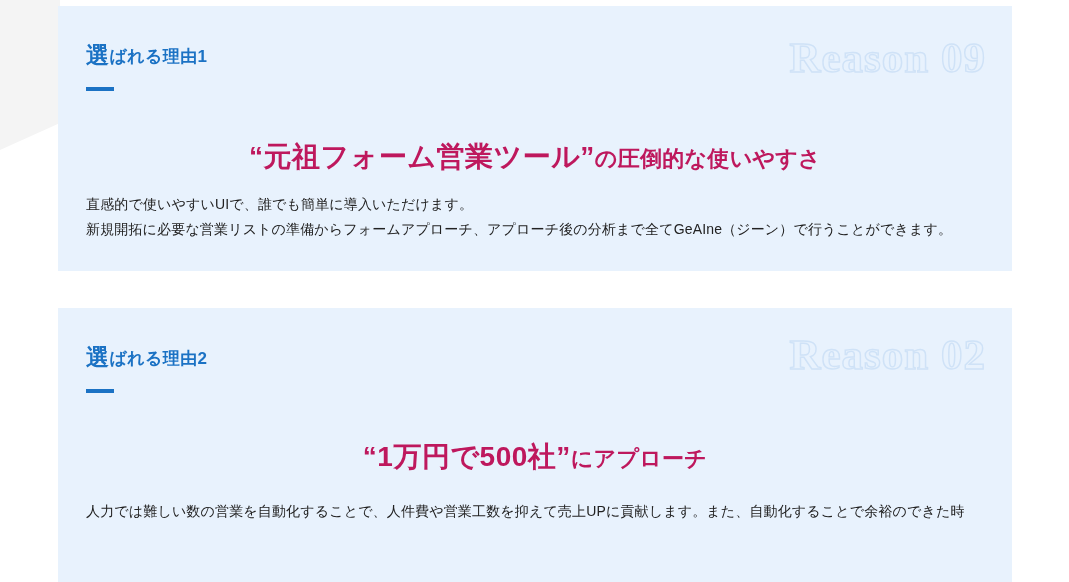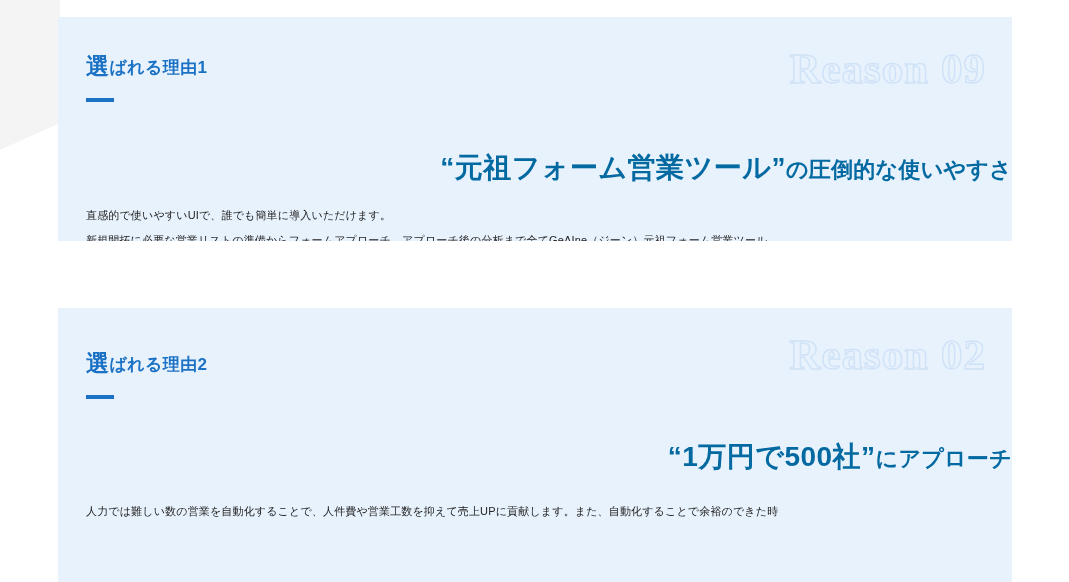--- a/index.html
+++ b/index.html
@@ -34,37 +34,37 @@
   }
 
   .reason-card {
     position: absolute;
     left: 58px;
     width: 954px;
     background: #e8f2fd;
     overflow: hidden;
   }
 
-  #reason-card-1 { top: 17px; height: 224px; }
+  #reason-card-1 { top: 6px; height: 265px; }
   #reason-card-2 { top: 308px; height: 274px; }
 
   .card-inner {
     position: relative;
     height: 100%;
     padding: 0 28px;
     box-sizing: border-box;
   }
 
   
   .eyebrow-wrap {
     position: absolute;
     left: 28px;
   }
   #reason-card-1 .eyebrow-wrap { top: 38px; }
-  #reason-card-2 .eyebrow-wrap { top: 38px; margin-top: 6px; }
+  #reason-card-2 .eyebrow-wrap { top: 38px; }
 
   .eyebrow {
     color: #1b72c4;
     font-weight: bold;
     font-size: 17px;
     line-height: 1;
     letter-spacing: 0.4px;
     white-space: nowrap;
   }
   .eyebrow .lead {
@@ -95,22 +95,22 @@
   }
   #reason-card-1 .reason-number { top: 30px; }
   #reason-card-2 .reason-number { top: 333px; }
   #reason-card-2 .reason-number { top: 25px; }
 
   
   .headline {
     position: absolute;
     left: 0;
     right: 0;
-    text-align: right;
-    color: #0369a1;
+    text-align: center;
+    color: #be185d;
     font-weight: bold;
     white-space: nowrap;
   }
   #reason-card-1 .headline { top: 112px; }
   #reason-card-2 .headline { top: 110px; }
 
   .headline .quoted {
     font-size: 28px;
     letter-spacing: 0.5px;
   }
@@ -118,21 +118,21 @@
     font-size: 22px;
     letter-spacing: 0.3px;
   }
 
   
   .body-copy {
     position: absolute;
     left: 28px;
     right: 28px;
     color: #222222;
-    font-size: 11px;
+    font-size: 14px;
     line-height: 25px;
     letter-spacing: 0.15px;
   }
   #reason-card-1 .body-copy { top: 186px; }
   #reason-card-2 .body-copy { top: 491px; }
   #reason-card-2 .body-copy { top: 191px; }
 </style>
 </head>
 <body>
 
@@ -151,21 +151,21 @@
       </div>
 
       <div class="reason-number">Reason 09</div>
 
       <h2 class="headline">
         <span class="quoted">“元祖フォーム営業ツール”</span><span class="tail">の圧倒的な使いやすさ</span>
       </h2>
 
       <div class="body-copy">
         <div>直感的で使いやすいUIで、誰でも簡単に導入いただけます。</div>
-        <div>新規開拓に必要な営業リストの準備からフォームアプローチ、アプローチ後の分析まで全てGeAIne（ジーン）元祖フォーム営業ツール。</div>
+        <div>新規開拓に必要な営業リストの準備からフォームアプローチ、アプローチ後の分析まで全てGeAIne（ジーン）で行うことができます。</div>
       </div>
 
     </div>
   </section>
 
   <section class="reason-card" id="reason-card-2">
     <div class="card-inner">
 
       <div class="eyebrow-wrap">
         <div class="eyebrow">

